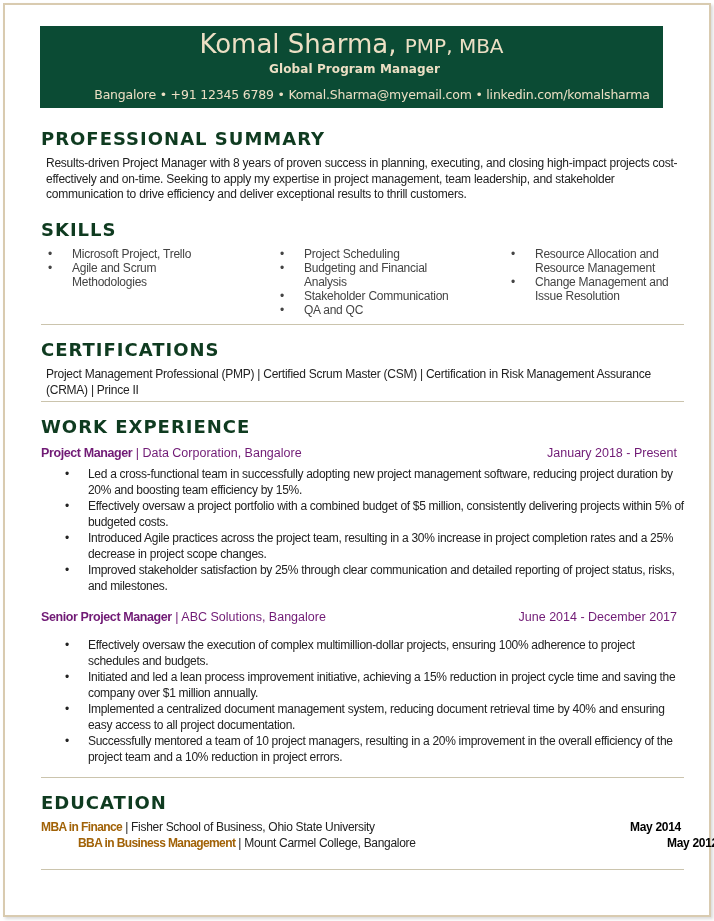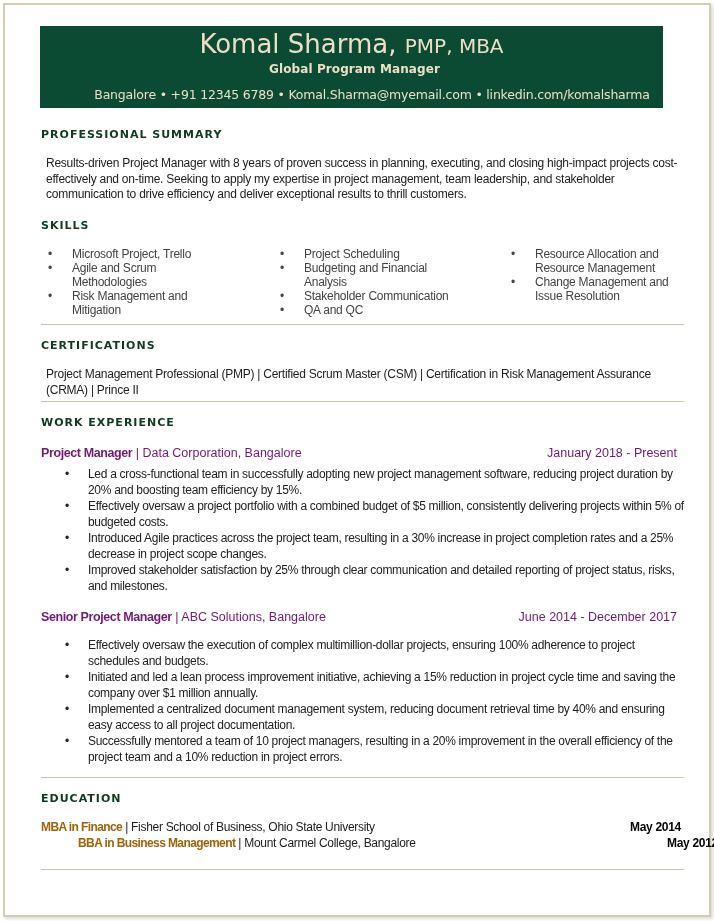--- a/index.html
+++ b/index.html
@@ -15,21 +15,21 @@
     background: #0b4b34;
     color: #ecdfc4;
     text-align: center;
   }
   .header .name { position: absolute; left: 0; right: 0; top: 2px; font-size: 26px; line-height: 32px; font-family: "DejaVu Sans", sans-serif; text-align: center; }
   .header .name .creds { font-size: 20px; }
   .header .title { position: absolute; left: 6px; right: 0; top: 36px; font-size: 12px; font-weight: bold; font-family: "DejaVu Sans", sans-serif; letter-spacing: 0.1px; }
   .header .contact { position: absolute; left: 12px; right: 0; top: 61px; font-size: 12.5px; font-family: "DejaVu Sans", sans-serif; letter-spacing: -0.2px; padding-left: 29px; }
   .section-title {
     position: absolute; left: 41px; font-family: "DejaVu Sans", sans-serif; font-weight: bold;
-    font-size: 11px; letter-spacing: 1px; color: #0f3b20;
+    font-size: 18px; letter-spacing: 1px; color: #0f3b20;
   }
   .text { position: absolute; font-size: 12px; line-height: 15.5px; color: #222; letter-spacing: -0.25px; }
   .rule { position: absolute; left: 41px; width: 643px; height: 0; border-top: 1.5px solid #cbc4ad; }
   .skills-col { position: absolute; top: 247px; width: 200px; margin: 0; padding: 0; list-style: none; }
   .skills-col li { position: relative; padding-left: 26px; font-size: 12px; line-height: 14px; color: #444; letter-spacing: -0.25px; }
   .skills-col li::before { content: "\2022"; position: absolute; left: 2px; top: 0; color: #444; }
   .job-head { position: absolute; left: 41px; width: 636px; font-size: 12.5px; color: #701a75; }
   .job-head b { letter-spacing: -0.4px; }
   .job-head .date { position: absolute; right: 0; top: 0; }
   .bullets { position: absolute; left: 41px; width: 645px; margin: 0; padding: 0; list-style: none; }
@@ -53,21 +53,20 @@
   <div class="contact">Bangalore • +91 12345 6789 • Komal.Sharma@myemail.com • linkedin.com/komalsharma</div>
 </div>
 
 <div class="section-title" style="top:128px;">PROFESSIONAL SUMMARY</div>
 <div class="text" style="left:46px; top:156px; width:640px;">Results-driven Project Manager with 8 years of proven success in planning, executing, and closing high-impact projects cost-effectively and on-time. Seeking to apply my expertise in project management, team leadership, and stakeholder communication to drive efficiency and deliver exceptional results to thrill customers.</div>
 
 <div class="section-title" style="top:219px;">SKILLS</div>
 <ul class="skills-col" style="left:46px; width:190px;">
   <li>Microsoft Project, Trello</li>
   <li style="width:120px;">Agile and Scrum Methodologies</li>
-  <li style="width:140px;">Risk Management and Mitigation</li>
 </ul>
 <ul class="skills-col" style="left:278px; width:190px;">
   <li>Project Scheduling</li>
   <li style="width:150px;">Budgeting and Financial Analysis</li>
   <li>Stakeholder Communication</li>
   <li>QA and QC</li>
 </ul>
 <ul class="skills-col" style="left:509px; width:170px;">
   <li style="width:135px;">Resource Allocation and Resource Management</li>
   <li style="width:140px;">Change Management and Issue Resolution</li>

